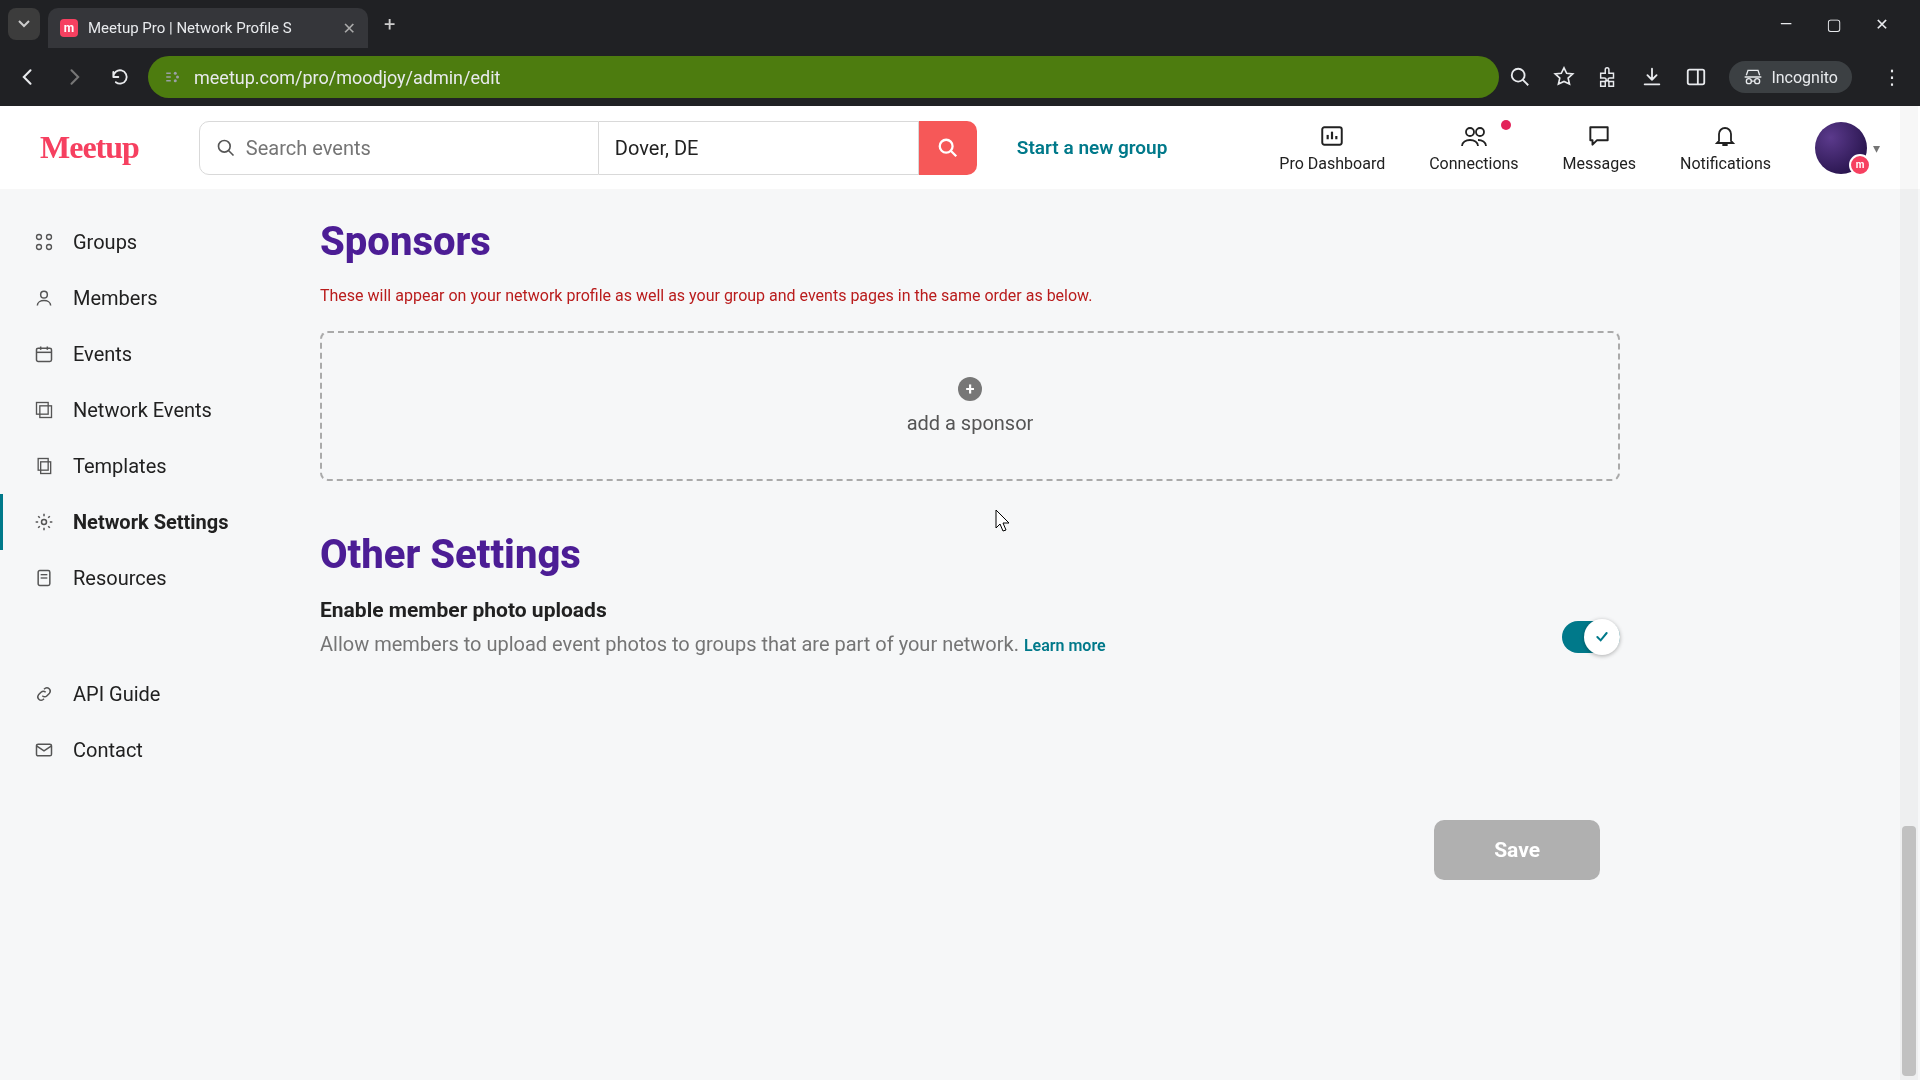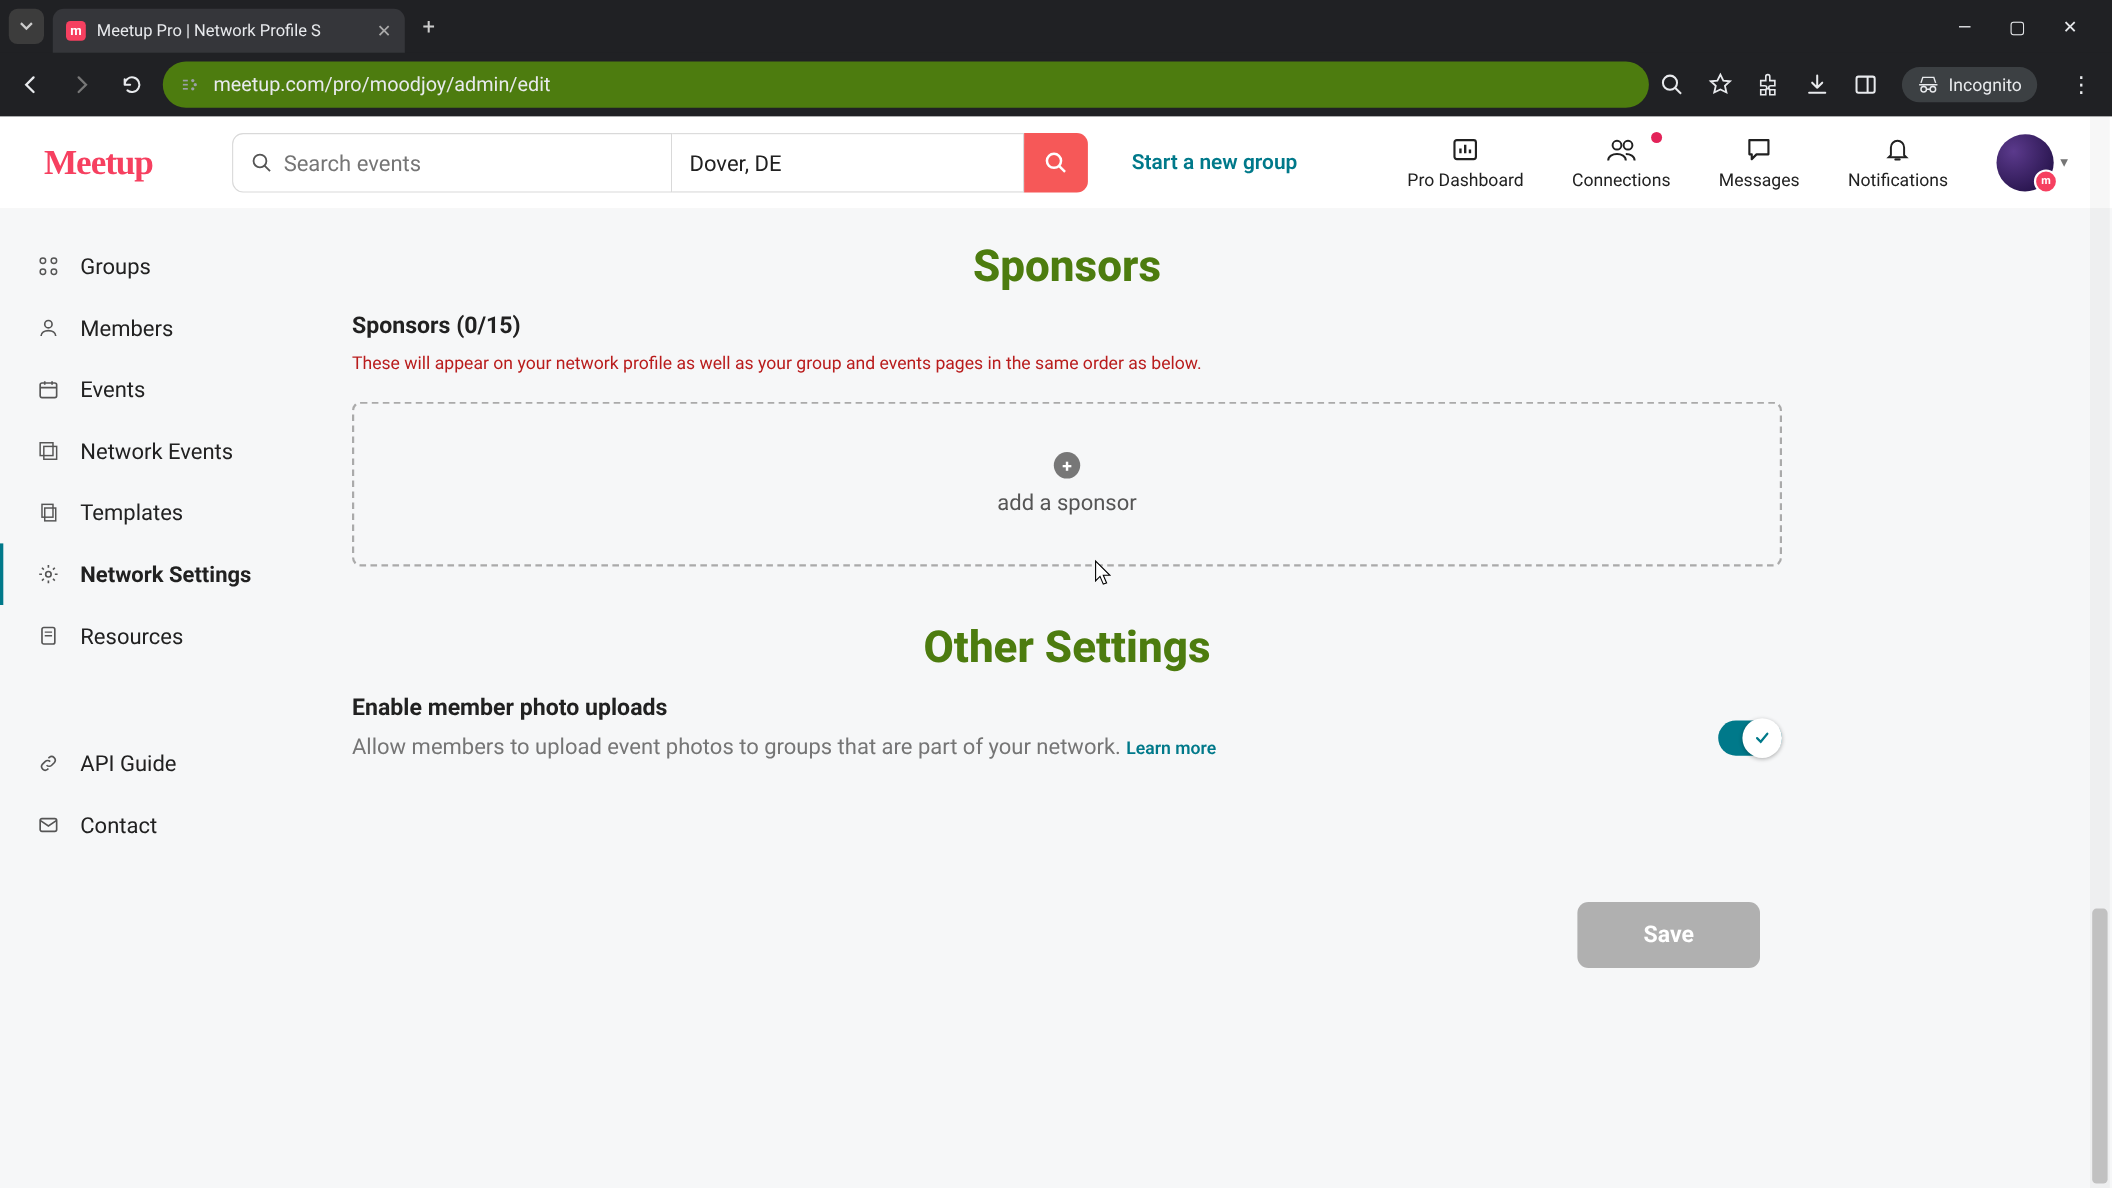--- a/index.html
+++ b/index.html
@@ -23,21 +23,21 @@
   .addr-bar { flex:1; background:#4d7c0f; border-radius:24px; height:42px; display:flex; align-items:center; padding:0 16px; gap:12px; color:#e8eaed; font-size:18px;}
   .addr-icons-right { display:flex; gap:22px; color:#e8eaed; align-items:center; }
   .incognito-pill { display:flex; align-items:center; gap:8px; background:#3c4043; border-radius:20px; padding:6px 14px; font-size:16px;justify-content:flex-end;}
   .kebab { color:#e8eaed; font-size:20px; padding:0 8px;}
 
   
   .page { background:#f6f7f8; height: calc(1080px - 48px - 58px); position:relative; }
 
   .app-header { background:#fff; height:84px; display:flex; align-items:center; padding:0 40px; gap:16px; border-bottom:1px solid rgba(0,0,0,0.03);}
   .logo { color:#f64060; font-family: "Comic Sans MS", cursive; font-weight:bold; font-size:32px; letter-spacing:-1px;}
-  .search-wrap { display:flex; align-items:center; margin-left:56px;justify-content:center;}
+  .search-wrap { display:flex; align-items:center; margin-left:44px;justify-content:center;}
   .search-box { display:flex; align-items:center; border:1px solid #d9d9d9; border-radius:10px 0 0 10px; height:54px; width:400px; padding:0 16px; gap:10px; background:#fff;}
   .search-box.loc { border-radius:0; border-left:none; width:320px;}
   .search-icon-inline { color:#555; }
   .search-input-text { color:#757575; font-size:20px;}
   .search-input-text.filled { color:#212121;}
   .search-btn { background:#f65858; width:58px; height:54px; border-radius:0 10px 10px 0; display:flex; align-items:center; justify-content:center; color:#fff;}
   .start-group { color:#00798a; font-size:19px; font-weight:600; margin-left:24px;}
 
   .header-right { margin-left:auto; display:flex; align-items:center; gap:44px;}
   .hdr-item { display:flex; flex-direction:column; align-items:center; gap:4px; color:#212121; font-size:16px; position:relative;}
@@ -50,21 +50,21 @@
 
   .body-row { display:flex; height:calc(100% - 84px);}
   .sidebar { width:300px; padding:24px 0;}
   .side-item { display:flex; align-items:center; gap:18px; padding:16px 30px; color:#212121; font-size:20px; border-left:3px solid transparent;}
   .side-item.active { font-weight:700; border-left:3px solid #00798a;}
   .side-icon { width:22px; color:#555; display:flex; justify-content:center;}
   .side-gap { height:60px;}
 
   .main { flex:1; padding:28px 60px 28px 20px; position:relative;}
   .content { max-width:1300px;}
-  h1.section { font-size:40px; font-weight:800; color:#4d7c0f; margin-bottom:20px;text-align:center;}
+  h1.section { font-size:40px; font-weight:800; color:#4c1d95; margin-bottom:20px;}
   .sub-label { font-size:21px; font-weight:700; color:#212121; margin-bottom:10px;}
   .desc { font-size:16px; color:#b91c1c; margin-bottom:24px; line-height:1.4;}
 
   .add-box { border:2px dashed #aaa; border-radius:8px; height:150px; display:flex; flex-direction:column; align-items:center; justify-content:center; gap:10px; color:#555; font-size:20px; margin-bottom:50px;}
   .plus-circle { width:24px; height:24px; border-radius:50%; background:#777; color:#fff; display:flex; align-items:center; justify-content:center; font-size:16px; font-weight:bold;}
 
   .setting-row { display:flex; align-items:center; gap:24px;}
   .setting-text { flex:1;}
   .desc-inline { font-size:20px; color:#757575; }
   .learn-more { color:#00798a; font-weight:600;}
@@ -338,21 +338,20 @@
               <path d="M3 7l9 6 9-6" stroke="#555" stroke-width="1.8" fill="none"></path>
             </svg>
           </span>
         <span>Contact</span>
       </div>
     </div>
 
     <div class="main">
       <div class="content">
         <h1 class="section">Sponsors</h1>
-        <div class="sub-label">Sponsors (0/15)</div>
         <div class="desc">These will appear on your network profile as well as your group and events pages in the same order as below.</div>
 
         <div class="add-box">
           <div class="plus-circle">+</div>
           <span>add a sponsor</span>
         </div>
 
         <h1 class="section">Other Settings</h1>
 
         <div class="setting-row">

